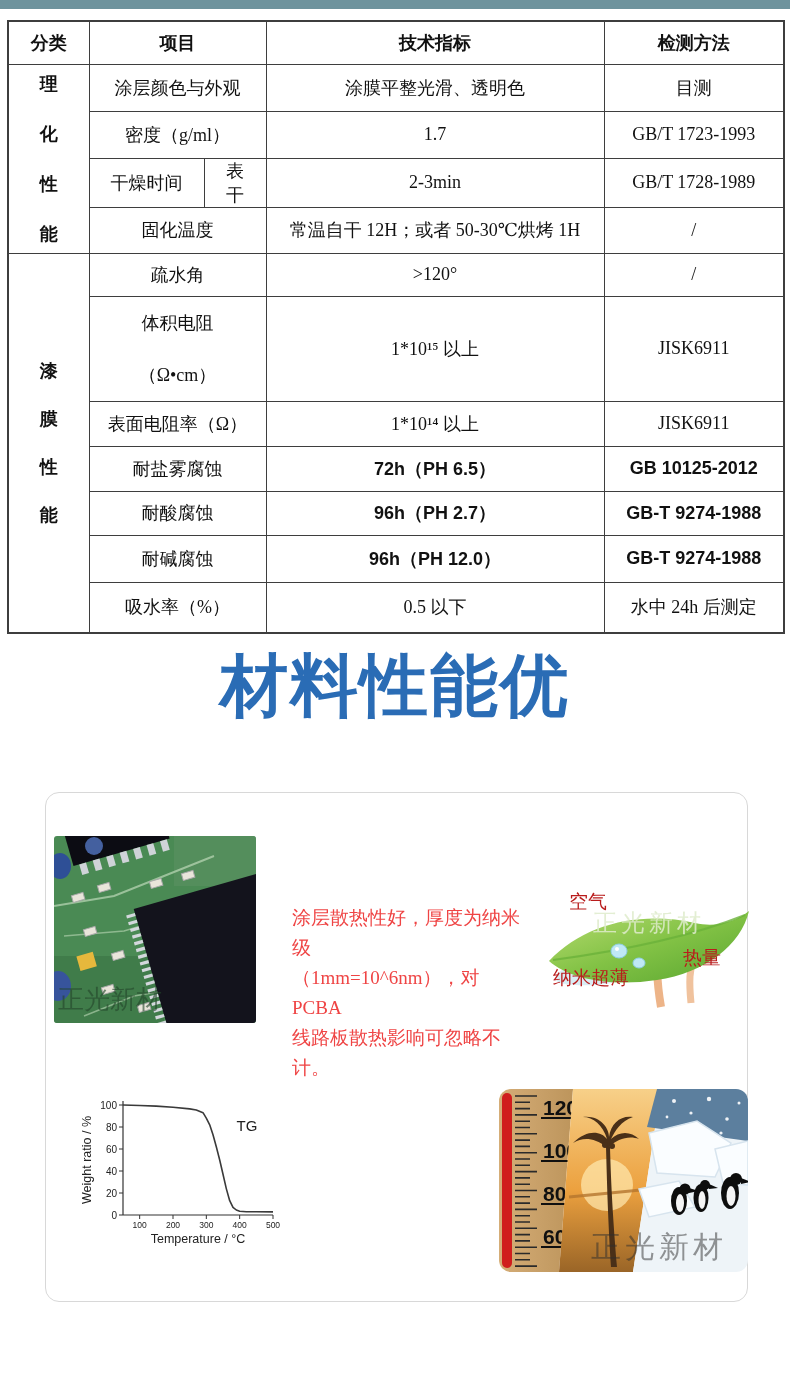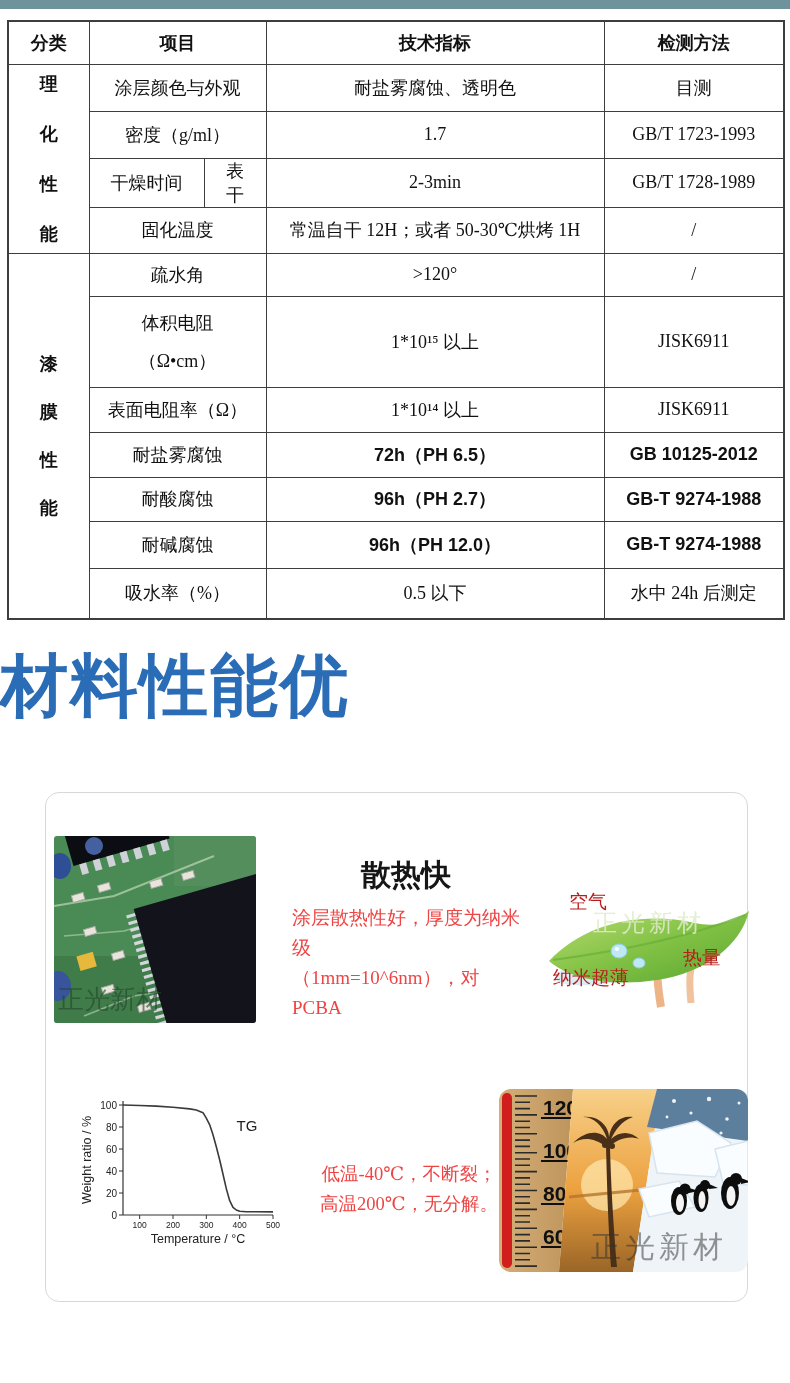--- a/index.html
+++ b/index.html
@@ -26,21 +26,21 @@
   }
   td.cat{font-family:"Liberation Sans","DejaVu Sans",sans-serif;font-weight:bold;font-size:20px;}
   .vstack{display:flex;flex-direction:column;align-items:center;justify-content:center;}
   .vstack.g1{row-gap:26px;}
   .vstack.g2{row-gap:24px;}
   td.item{white-space:pre-line;margin-top:40px;}
   .sans{font-family:"Liberation Sans","DejaVu Sans",sans-serif;font-weight:bold;font-size:17.5px;}
 
   
   .big-title{
-    position:absolute;left:0;top:644px;width:790px;
+    position:absolute;left:0;top:644px;width:790px;text-align:center;
     font-size:68px;font-weight:bold;color:#2a6cb5;letter-spacing:2px;line-height:84px;
   }
 
   
   .card{
     position:absolute;left:45px;top:792px;width:701px;height:508px;
     border:1px solid #d8d8d8;border-radius:14px;background:#fff;
   }
   .card .abs{position:absolute;}
   .sec-head{
@@ -80,21 +80,21 @@
   <tr style="height:47px">
     <td class="cat" rowspan="4">
       <div class="vstack g1">
         <span>理</span>
         <span>化</span>
         <span>性</span>
         <span>能</span>
       </div>
     </td>
     <td class="item" colspan="2">涂层颜色与外观</td>
-    <td>耐盐雾腐蚀、透明色</td>
+    <td>涂膜平整光滑、透明色</td>
     <td>目测</td>
   </tr>
   <tr style="height:47px">
     <td class="item" colspan="2">密度（g/ml）</td>
     <td>1.7</td>
     <td>GB/T 1723-1993</td>
   </tr>
   <tr style="height:47px">
     <td class="item">干燥时间</td>
     <td class="item">表干</td>
@@ -113,21 +113,21 @@
         <span>膜</span>
         <span>性</span>
         <span>能</span>
       </div>
     </td>
     <td class="item" colspan="2">疏水角</td>
     <td>&gt;120°</td>
     <td>/</td>
   </tr>
   <tr style="height:91px">
-    <td class="item" colspan="2" style="line-height:38px">体积电阻
+    <td class="item" colspan="2" style="line-height:52px">体积电阻
 （Ω•cm）</td>
     <td>1*10¹⁵ 以上</td>
     <td>JISK6911</td>
   </tr>
   <tr style="height:45px">
     <td class="item" colspan="2">表面电阻率（Ω）</td>
     <td>1*10¹⁴ 以上</td>
     <td>JISK6911</td>
   </tr>
   <tr style="height:45px">
@@ -215,24 +215,24 @@
         </g>
         <rect x="24" y="118" width="17" height="15" fill="#e6b83c" transform="rotate(-16 32 125)"></rect>
         <ellipse cx="6" cy="30" rx="11" ry="13" fill="#2e4f96"></ellipse>
         <ellipse cx="4" cy="150" rx="13" ry="15" fill="#37549c"></ellipse>
         <circle cx="40" cy="10" r="9" fill="#44609f"></circle>
         <text x="4" y="172" font-size="26" fill="#23452a" opacity="0.6" font-family="serif">正光新材</text>
       </g>
     </svg>
   </div>
 
-  <div class="abs sec-head" style="left:220px;top:64px;width:280px">散热快</div>
   <div class="abs sec-body" style="left:246px;top:110px;width:236px">
     <div>涂层散热性好，厚度为纳米级</div>
     <div>（1mm=10^6nm），对PCBA</div>
+    <div>线路板散热影响可忽略不计。</div>
   </div>
 
   <div class="abs" style="left:495px;top:96px;width:215px;height:130px">
     <svg class="abs" style="left:4px;top:14px" width="208" height="108" viewBox="0 0 208 108">
       <defs>
         <linearGradient id="leafg" x1="0" y1="0" x2="1" y2="1">
           <stop offset="0" stop-color="#b9dc72"></stop>
             <stop offset="0.5" stop-color="#82c245"></stop>
             <stop offset="1" stop-color="#58a52f"></stop>
         </linearGradient>
@@ -282,24 +282,20 @@
         <text x="160.66666666666669" y="131" text-anchor="middle" font-size="8.5" fill="#222">400</text>
         <line x1="194" y1="118" x2="194" y2="122" stroke="#333"></line>
         <text x="194" y="131" text-anchor="middle" font-size="8.5" fill="#222">500</text>
         <polyline points="44.0,8.0 60.7,8.5 77.3,9.1 94.0,10.2 110.7,11.9 117.3,13.0 124.0,15.7 127.3,21.2 130.7,27.8 134.0,37.7 137.3,49.8 140.7,63.0 144.0,77.3 147.3,91.6 150.7,103.7 154.0,110.3 157.3,113.0 160.7,114.2 167.3,114.7 177.3,114.7 194.0,114.9" fill="none" stroke="#3a3a3a" stroke-width="1.6" stroke-linejoin="round"></polyline>
         <text x="168" y="34" font-size="15" text-anchor="middle" fill="#222" font-family="serif">TG</text>
         <text x="12" y="63" font-size="12.5" text-anchor="middle" fill="#222" transform="rotate(-90 12 63)">Weight ratio / %</text>
         <text x="119" y="146" font-size="12.5" text-anchor="middle" fill="#222">Temperature / °C</text>
       </svg>
   </div>
 
-  <div class="abs sec-body" style="left:268px;top:366px;width:190px;text-align:center;font-size:18.5px">
-    <div>低温-40℃，不断裂；</div>
-    <div>高温200℃，无分解。</div>
-  </div>
 
   <div class="abs" style="left:453px;top:296px;width:249px;height:183px">
     <svg width="249" height="183" viewBox="0 0 249 183">
       <defs>
         <clipPath id="thClip">
             <rect x="0" y="0" width="249" height="183" rx="12"></rect>
           </clipPath>
         <linearGradient id="sunset" x1="0" y1="0" x2="0" y2="1">
           <stop offset="0" stop-color="#f7d089"></stop>
             <stop offset="0.55" stop-color="#eca13f"></stop>

